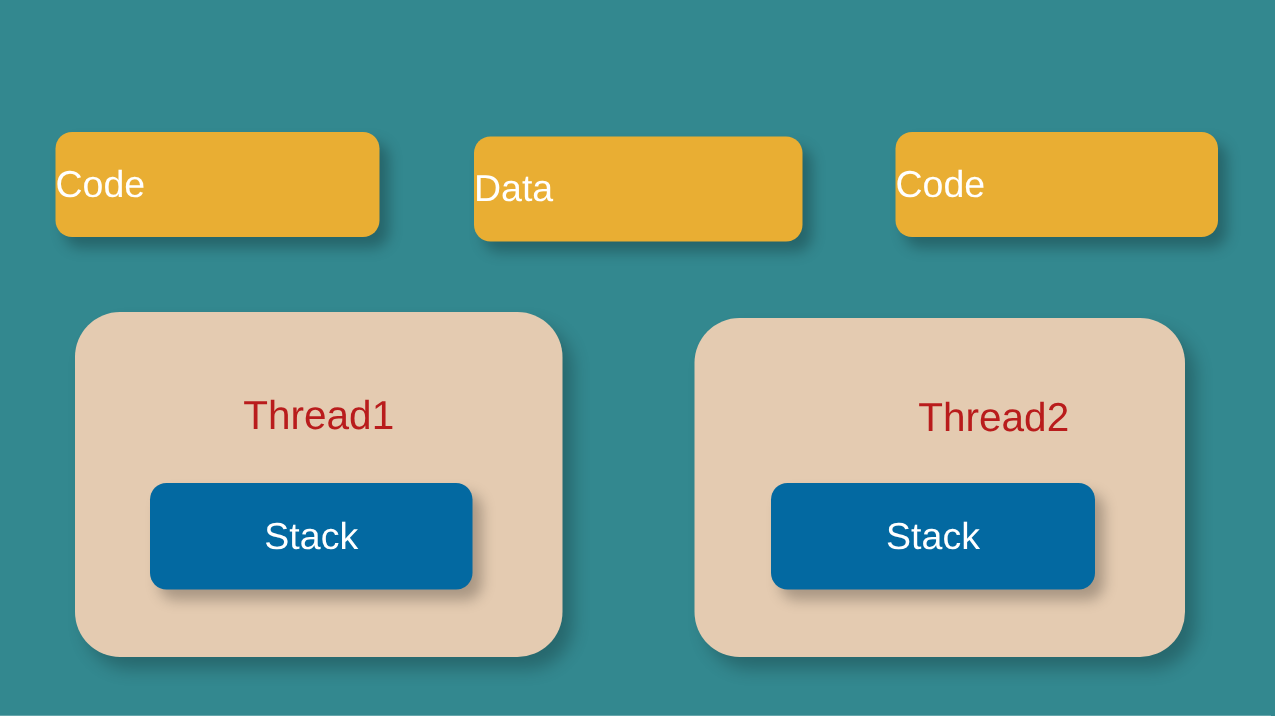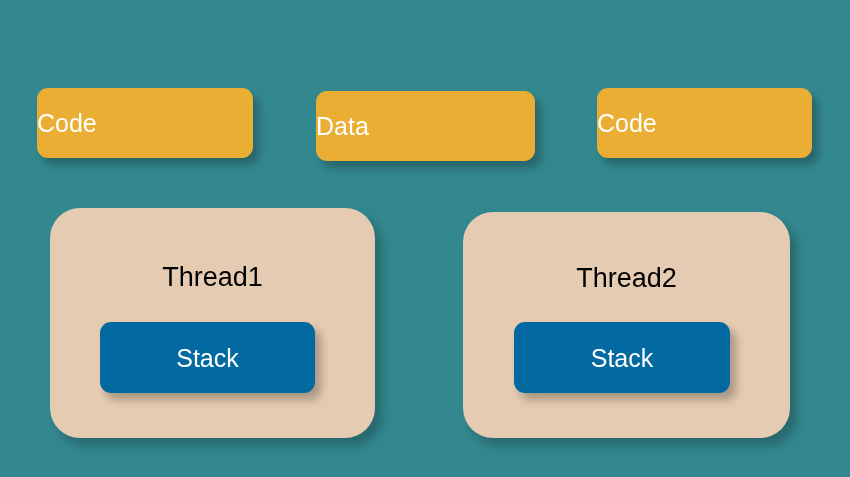--- a/index.html
+++ b/index.html
@@ -65,28 +65,28 @@
     box-shadow: 7px 8px 11px rgba(0, 0, 0, 0.24);
   }
   #thread-panel-1 { left: 50px;  top: 208px; width: 325px; height: 230px; }
   #thread-panel-2 { left: 463px; top: 212px; width: 327px; height: 226px; }
 
   .thread-title {
     position: absolute;
     left: 0;
     width: 100%;
     text-align: center;
-    color: #000000;
+    color: #b91c1c;
     font-size: 27px;
     font-weight: 400;
     line-height: 34px;
     white-space: nowrap;
   }
   #thread-panel-1 .thread-title { top: 52px; }
-  #thread-panel-2 .thread-title { top: 49px; }
+  #thread-panel-2 .thread-title { top: 49px; margin-left: 36px; }
 
   
   .stack-box {
     position: absolute;
     background: #0369a1;
     border-radius: 11px;
     box-shadow: 6px 7px 9px rgba(0, 0, 0, 0.26);
     display: flex;
     align-items: center;
     justify-content: center;

